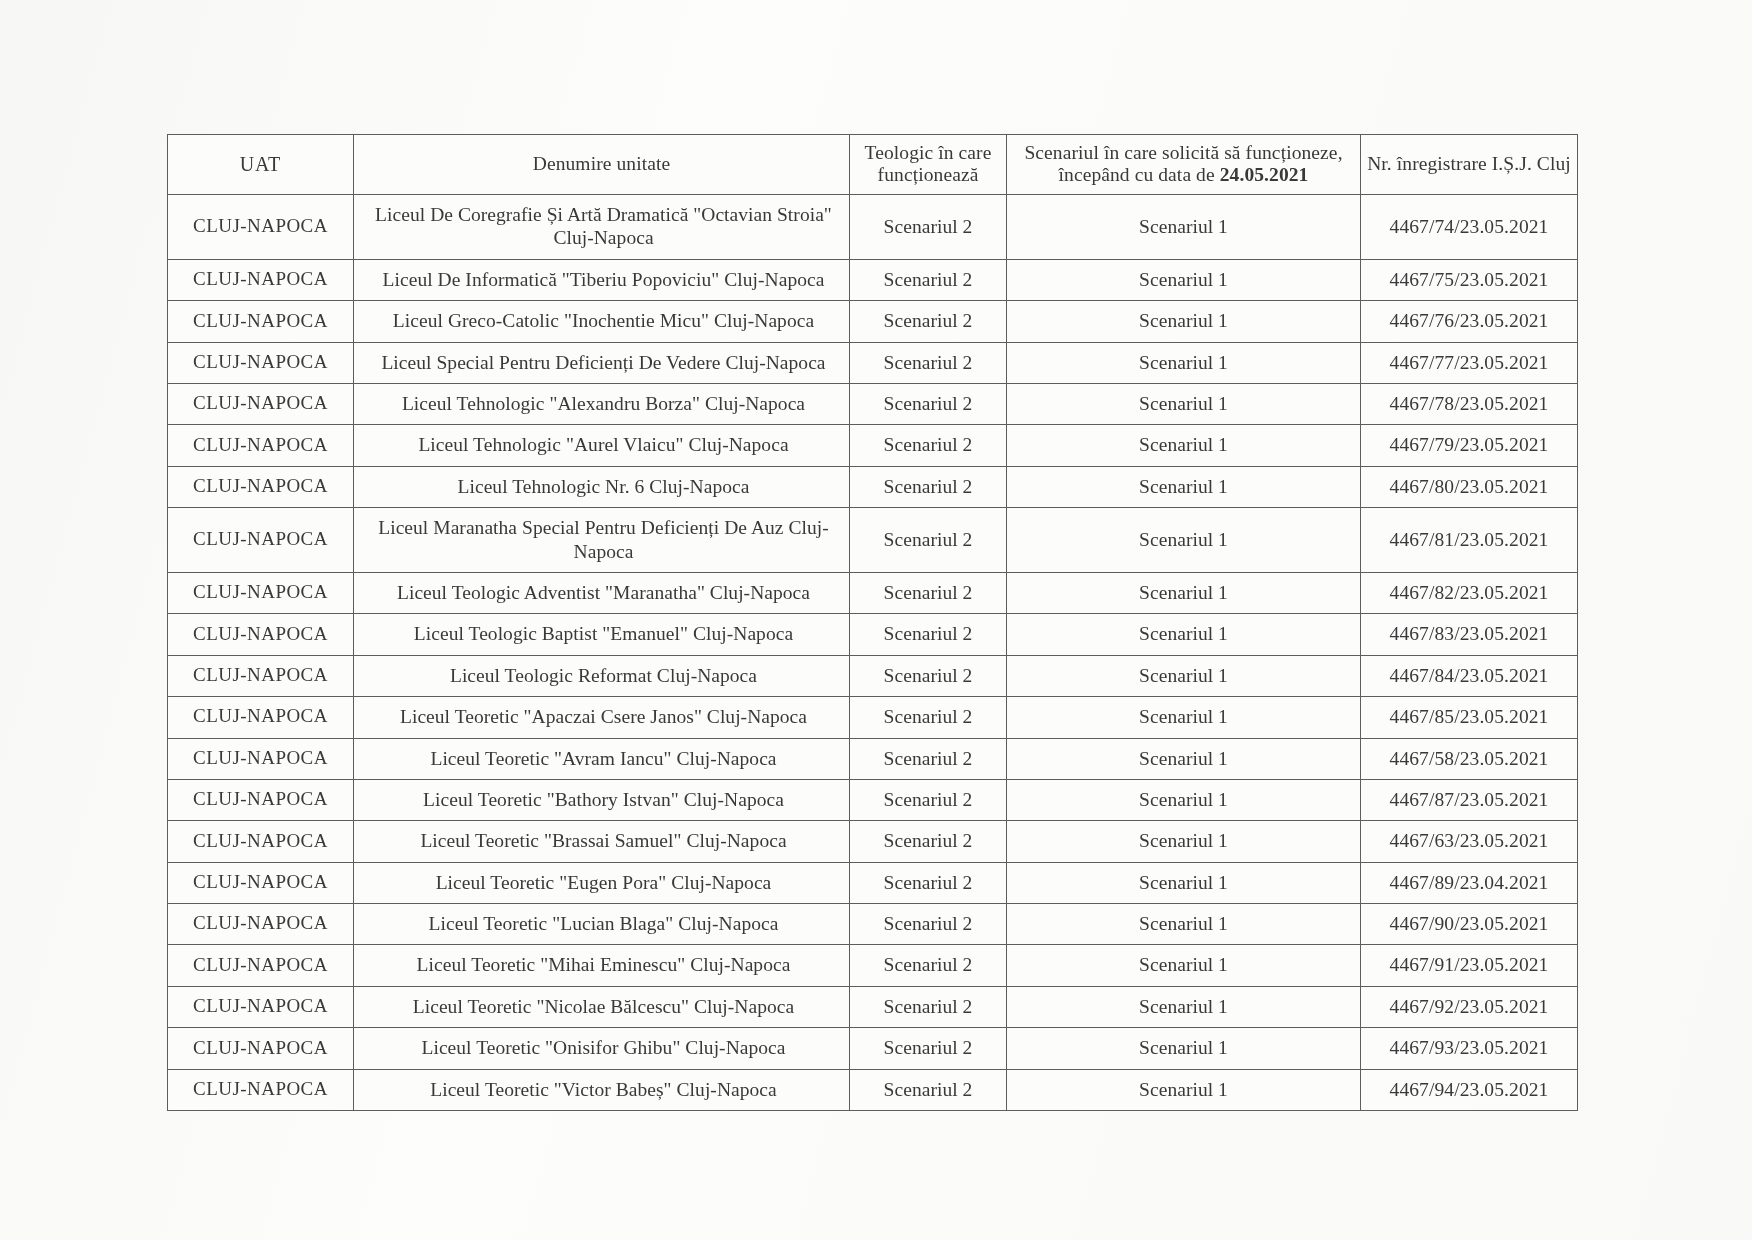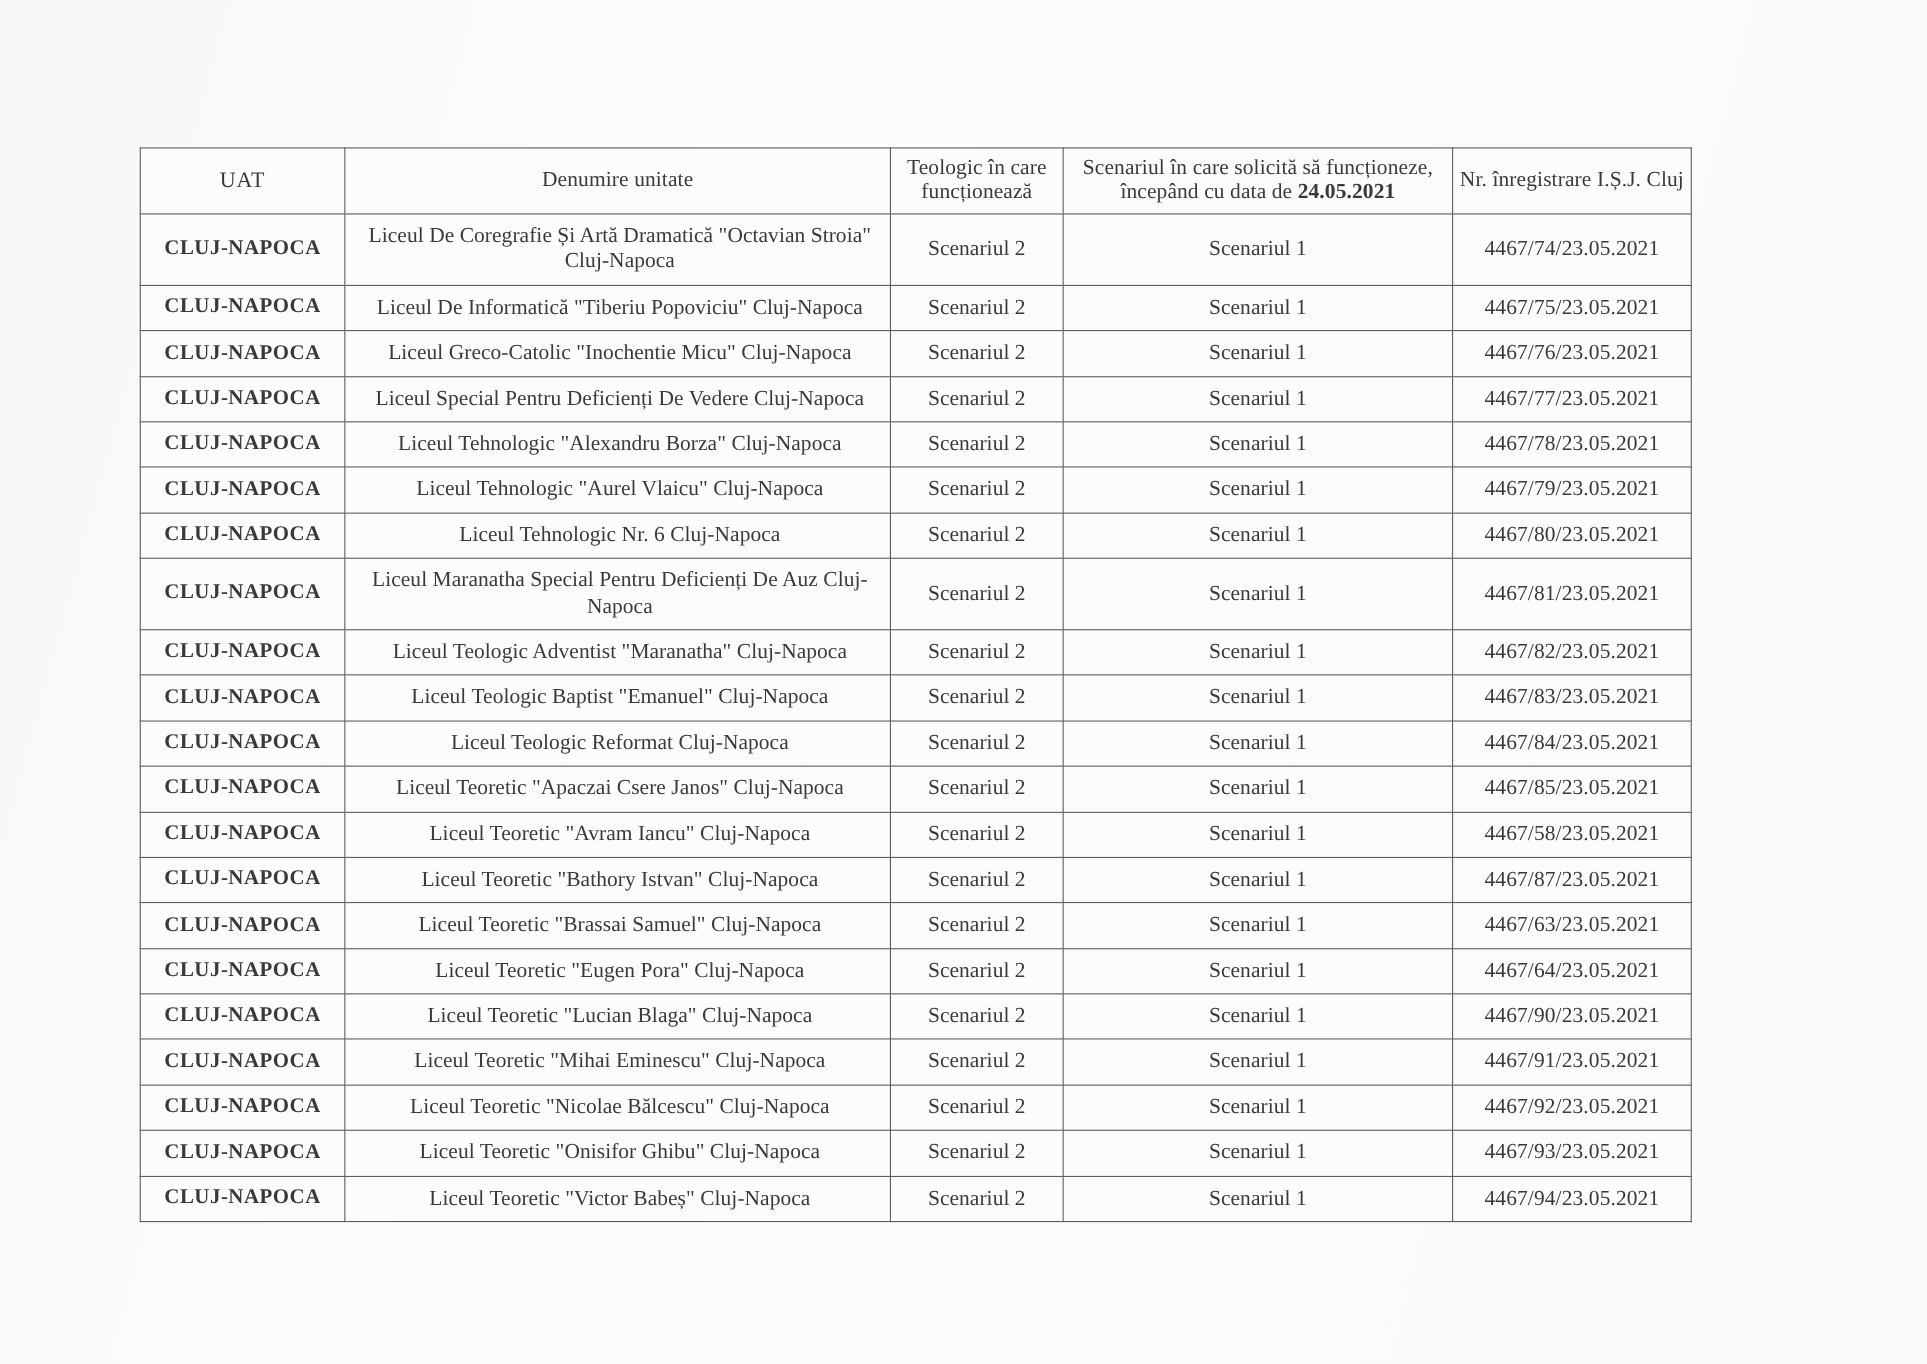--- a/index.html
+++ b/index.html
@@ -30,20 +30,21 @@
     left: 127px;
     top: 134px;
     width: 1410px;
   }
 
   table.scenarii {
     border-collapse: collapse;
     width: 100%;
     table-layout: fixed;
     background: #fcfcfb;
+    margin-left: 40px;
   }
 
   table.scenarii th,
   table.scenarii td {
     border: 1px solid #5d5d5f;
     color: #39393b;
     vertical-align: middle;
     background: transparent;
   }
 
@@ -76,21 +77,20 @@
     line-height: 1.2;
     padding: 8px 8px 9px 8px;
     letter-spacing: 0.05px;
   }
 
   td.uat {
     text-align: center;
     font-size: 19px;
     letter-spacing: 0.45px;
     color: #3b3b3d;
-    font-weight: bold;
   }
 
   td.name {
     text-align: center;
     padding-left: 12px;
     padding-right: 8px;
     color: #333335;
   }
 
   td.scen,
@@ -240,21 +240,21 @@
             <td class="name">Liceul Teoretic "Brassai Samuel" Cluj-Napoca</td>
             <td class="scen">Scenariul 2</td>
             <td class="scen">Scenariul 1</td>
             <td class="nr">4467/63/23.05.2021</td>
           </tr>
           <tr>
             <td class="uat">CLUJ-NAPOCA</td>
             <td class="name">Liceul Teoretic "Eugen Pora" Cluj-Napoca</td>
             <td class="scen">Scenariul 2</td>
             <td class="scen">Scenariul 1</td>
-            <td class="nr">4467/64/23.05.2021</td>
+            <td class="nr">4467/89/23.04.2021</td>
           </tr>
           <tr>
             <td class="uat">CLUJ-NAPOCA</td>
             <td class="name">Liceul Teoretic "Lucian Blaga" Cluj-Napoca</td>
             <td class="scen">Scenariul 2</td>
             <td class="scen">Scenariul 1</td>
             <td class="nr">4467/90/23.05.2021</td>
           </tr>
           <tr>
             <td class="uat">CLUJ-NAPOCA</td>

